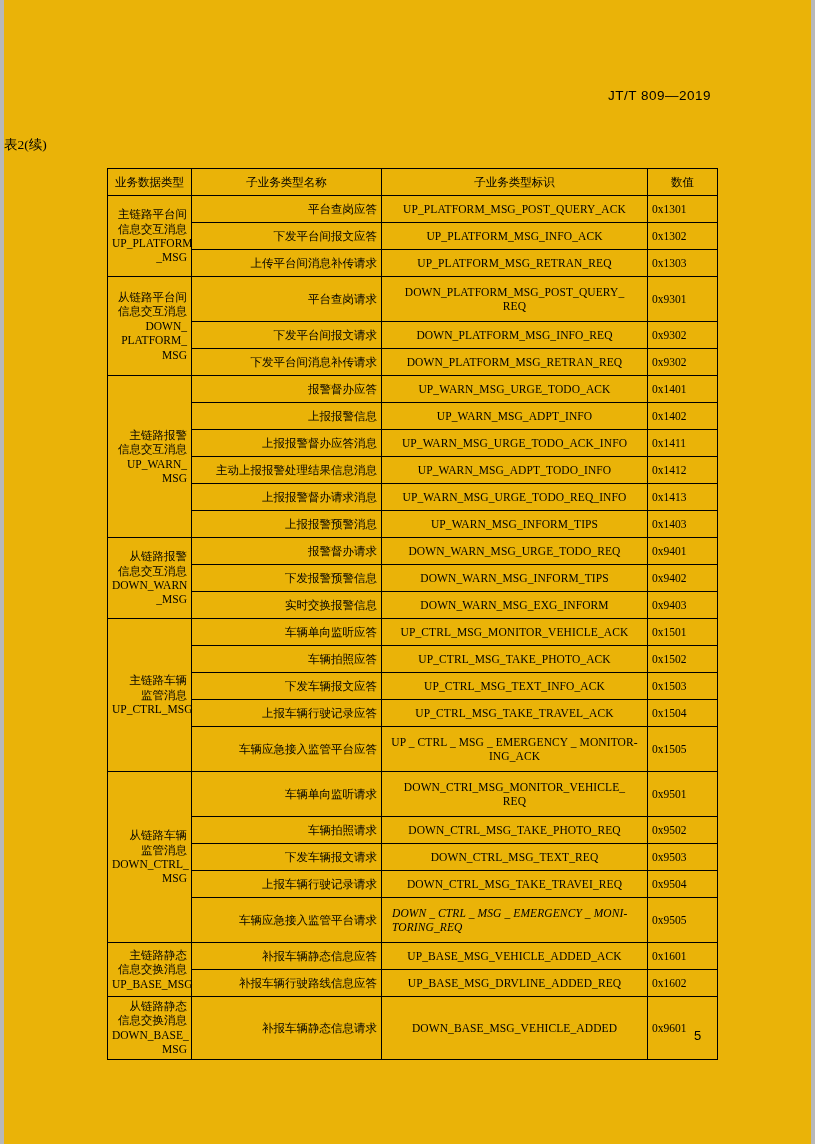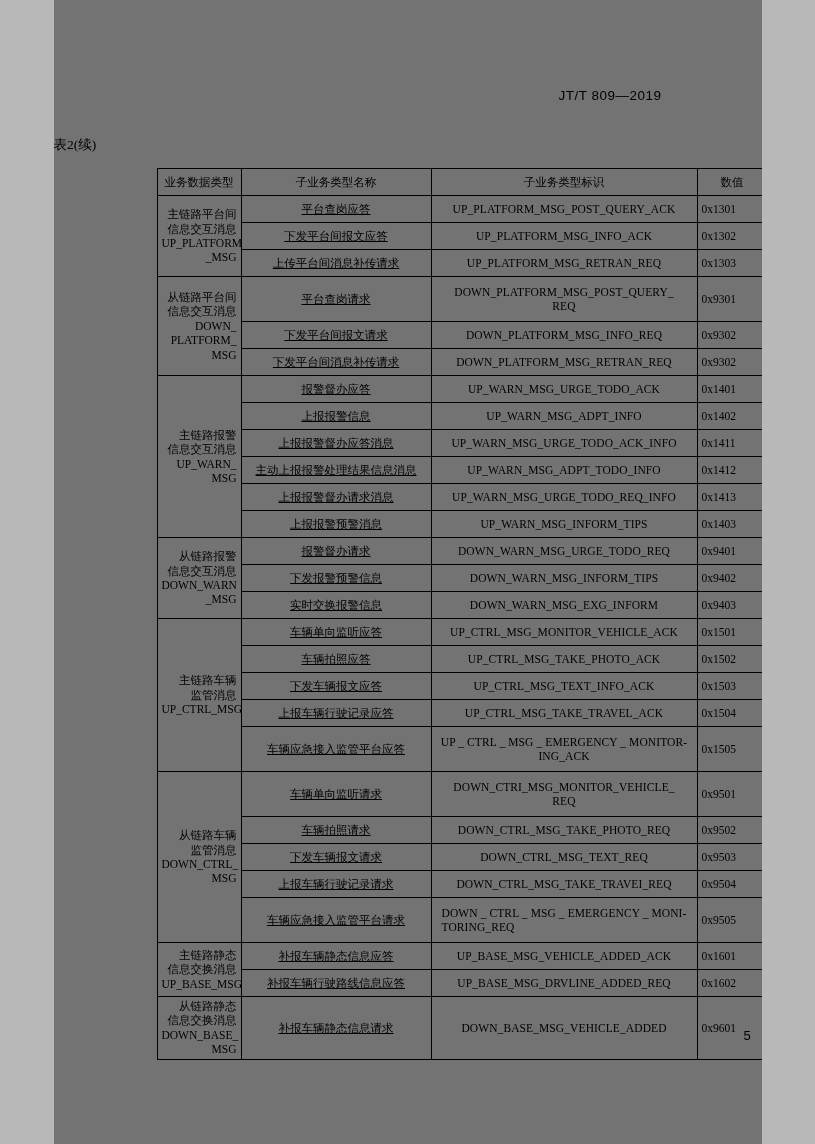--- a/index.html
+++ b/index.html
@@ -1,23 +1,23 @@
 <!DOCTYPE html>
 <html><head>
 <meta charset="utf-8">
 <style>
   html, body {
     margin: 0;
     padding: 0;
     background: #b8b8b8;
   }
   .page {
-    width: 708px;
+    width: 807px;
     height: 1144px;
-    background: #737373;
+    background: #eab308;
     position: relative;
     margin: 0 auto;
     box-sizing: border-box;
     font-family: "Liberation Serif", serif;
     color: #000;
     overflow: hidden;
   }
   .header {
     position: absolute;
     top: 88px;
@@ -56,28 +56,28 @@
   col.c1 { width: 190px; }
   col.c2 { width: 266px; }
   col.c3 { width: 70px; }
 
   .hdr td { text-align: center; height: 22px; margin-left: 28px; }
   .grp {
     text-align: right;
     font-size: 11.5px;
     line-height: 1.55;
   }
-  .cn { text-align: center; padding-left: 8px; height: 22px; text-decoration: underline; }
+  .cn { text-align: right; padding-left: 8px; height: 22px; }
   .id {
     text-align: center;
     font-family: "Liberation Serif", serif;
     font-size: 11.5px;
     letter-spacing: 0.1px;
   }
-  .id.left { text-align: left; padding-left: 10px; }
+  .id.left { text-align: left; padding-left: 10px; font-style: italic; }
   .val { text-align: left; font-size: 11.5px; }
   .tall td { height: 40px; }
   .pagenum {
     position: absolute;
     left: 690px;
     top: 1028px;
     font-family: "Liberation Sans", sans-serif;
     font-size: 13px;
   }
 </style>

